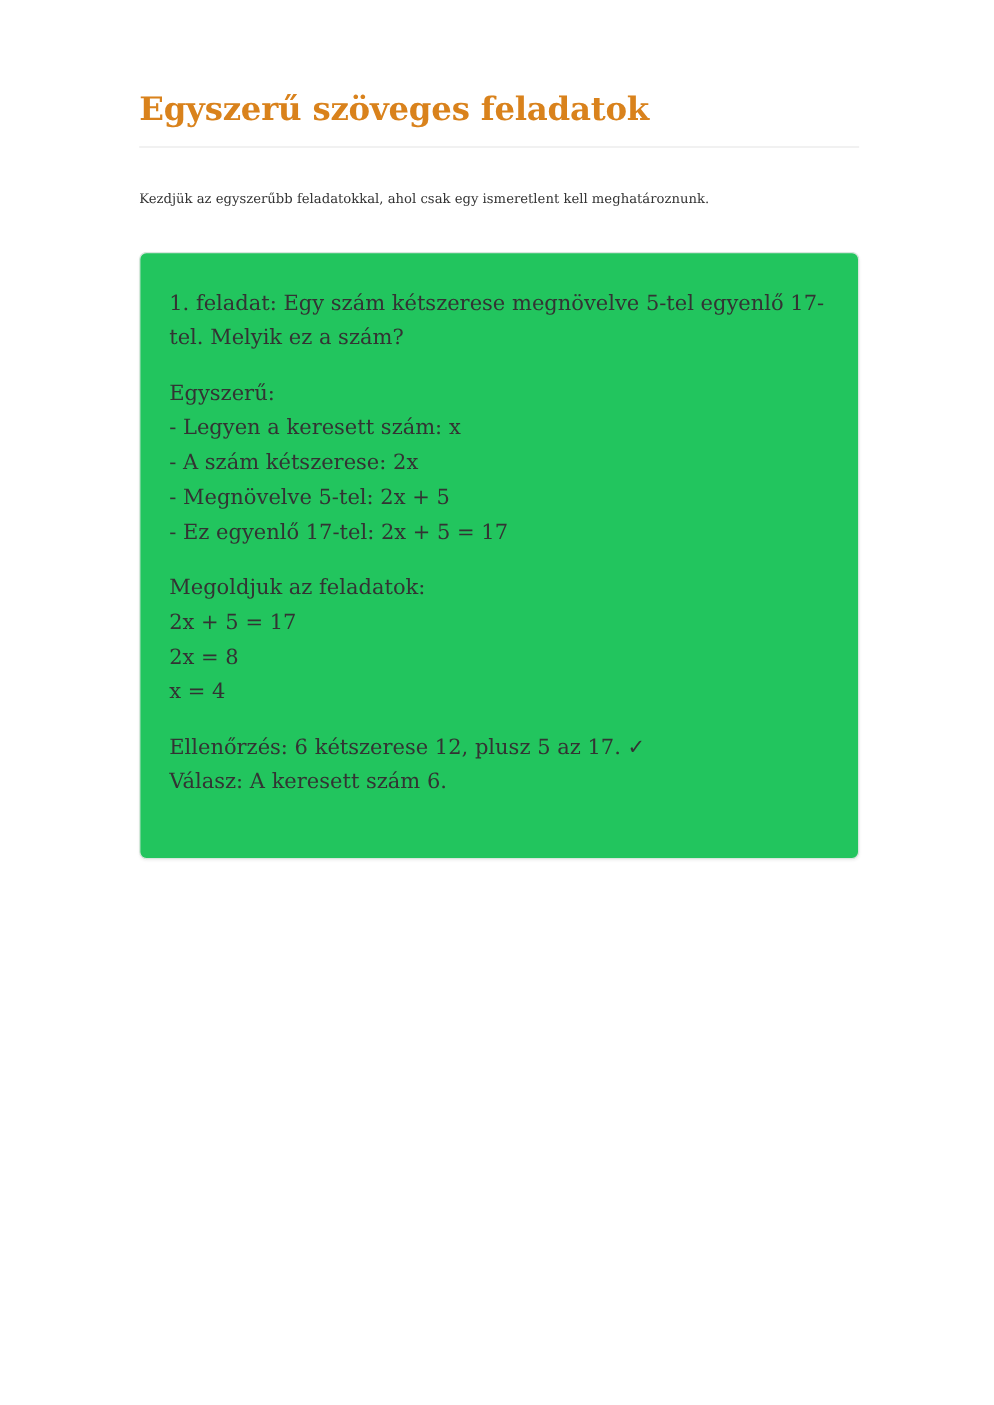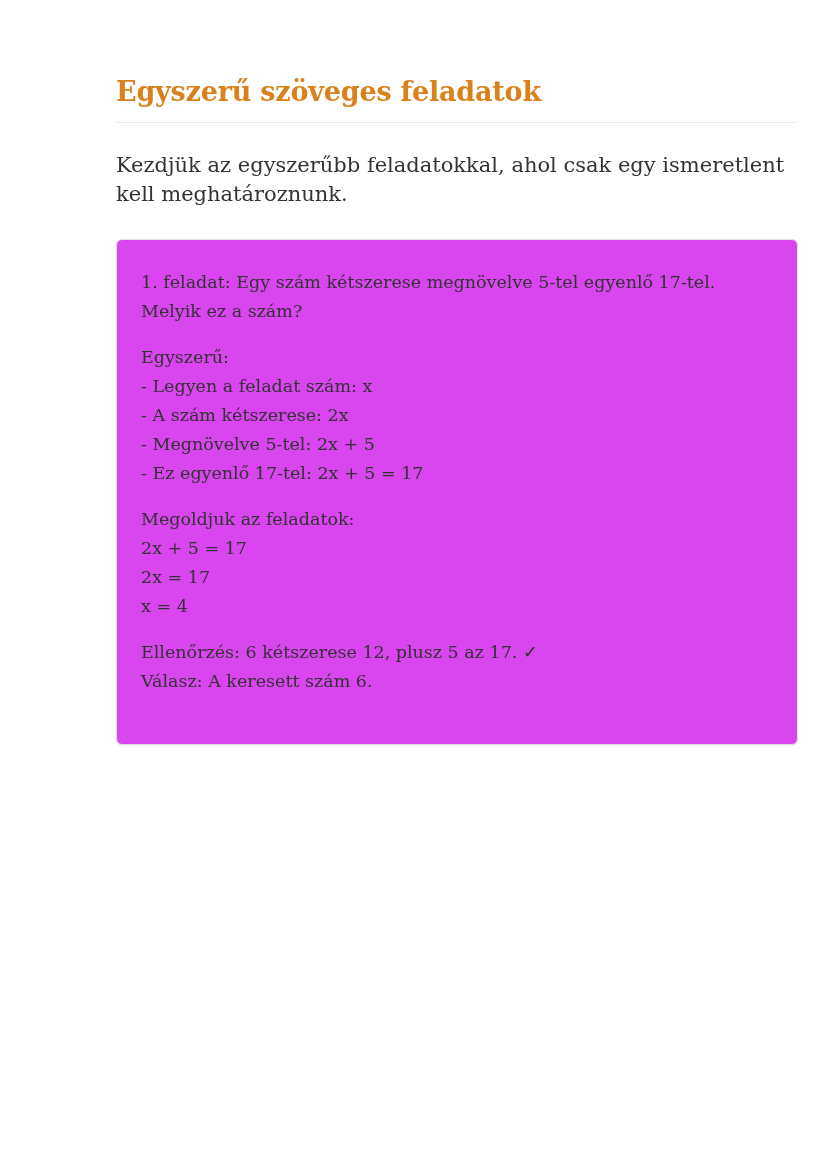--- a/index.html
+++ b/index.html
@@ -12,46 +12,46 @@
     height: 1171px;
     position: relative;
     font-family: "DejaVu Serif", "Liberation Serif", serif;
     color: #333333;
     -webkit-font-smoothing: antialiased;
   }
   .page {
     position: absolute;
     left: 116px;
     top: 0;
-    width: 682px;
+    width: 600px;
   }
   h1.page-title {
     margin: 0;
     padding-top: 76px;
     font-size: 27px;
     line-height: 1.2;
     font-weight: 700;
     color: #d9821c;
     letter-spacing: -0.2px;
   }
   .divider {
     border: none;
     border-top: 1px solid #e8e8e8;
     margin: 14px 0 0 0;
     width: 100%;
   }
   .intro {
     margin: 28px 0 0 0;
-    font-size: 21px;
+    font-size: 11px;
     line-height: 29px;
     color: #333333;
   }
   .example-box {
     margin-top: 30px;
-    background: #d946ef;
+    background: #22c55e;
     border: 1px solid #d8e6dd;
     border-radius: 6px;
     box-shadow: 0 1px 2px rgba(0,0,0,0.05);
     padding: 28px 24px 32px 24px;
     box-sizing: border-box;
     font-size: 17.5px;
     line-height: 29px;
     color: #333333;
   }
   .block {
@@ -77,30 +77,30 @@
   <p class="intro">Kezdjük az egyszerűbb feladatokkal, ahol csak egy ismeretlent kell meghatároznunk.</p>
 
   <div class="example-box">
 
     <div class="block">
       <p class="line">1. feladat: Egy szám kétszerese megnövelve 5-tel egyenlő 17-tel. Melyik ez a szám?</p>
     </div>
 
     <div class="block">
       <p class="line">Egyszerű:</p>
-      <p class="line">- Legyen a feladat szám: x</p>
+      <p class="line">- Legyen a keresett szám: x</p>
       <p class="line">- A szám kétszerese: 2x</p>
       <p class="line">- Megnövelve 5-tel: 2x + 5</p>
       <p class="line">- Ez egyenlő 17-tel: 2x + 5 = 17</p>
     </div>
 
     <div class="block">
       <p class="line">Megoldjuk az feladatok:</p>
       <p class="line">2x + 5 = 17</p>
-      <p class="line">2x = 17</p>
+      <p class="line">2x = 8</p>
       <p class="line">x = 4</p>
     </div>
 
     <div class="block">
       <p class="line">Ellenőrzés: 6 kétszerese 12, plusz 5 az 17. ✓</p>
       <p class="line">Válasz: A keresett szám 6.</p>
     </div>
 
   </div>
 

